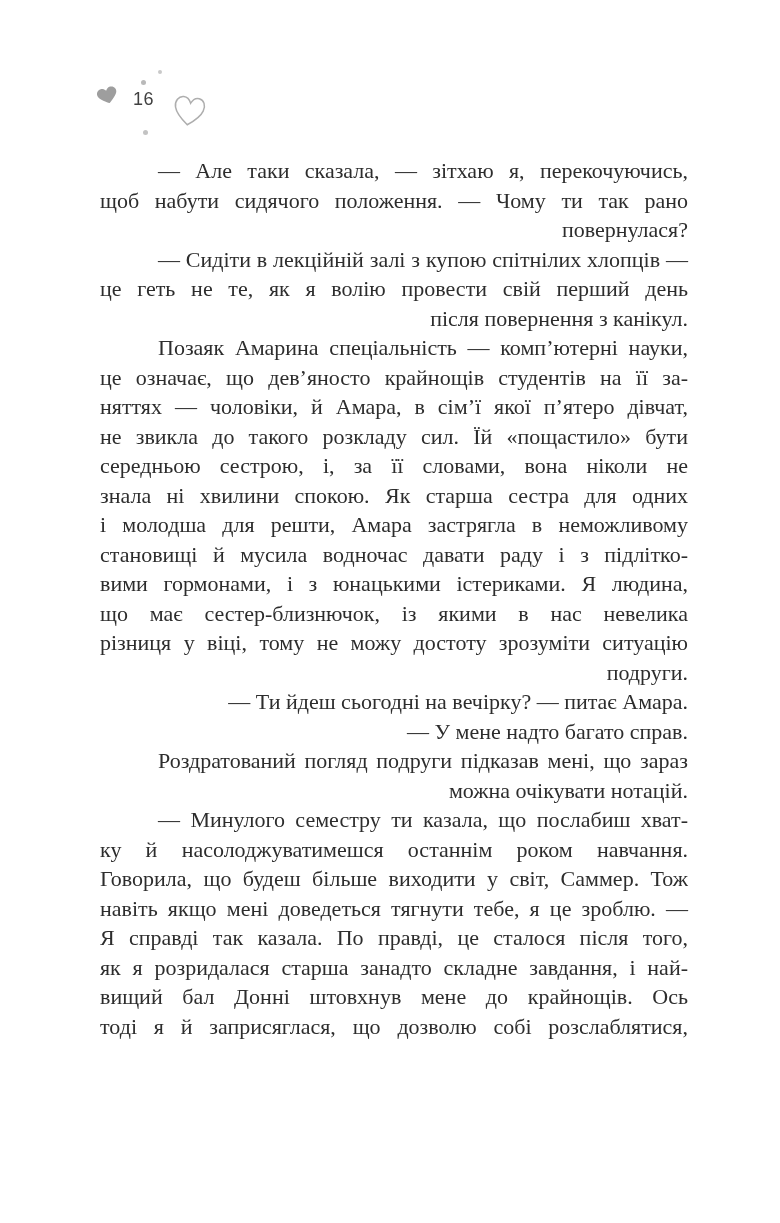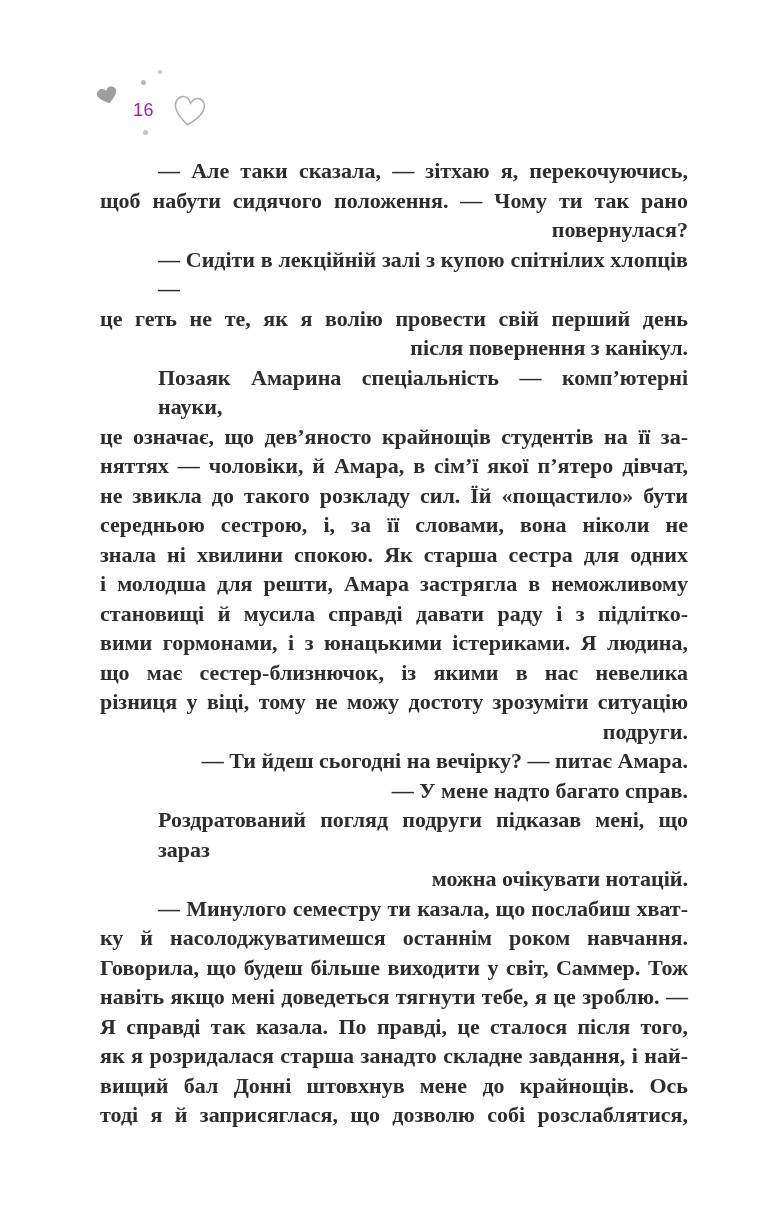--- a/index.html
+++ b/index.html
@@ -11,30 +11,30 @@
     font-family: "Liberation Serif", serif;
   }
   .deco { position: absolute; }
   .dot { position: absolute; border-radius: 50%; }
   .dot-a { left: 158px; top: 70px;  width: 4px; height: 4px; background: #c9c9c9; }
   .dot-b { left: 141px; top: 80px;  width: 5px; height: 5px; background: #b9b9b9; }
   .dot-c { left: 143px; top: 130px; width: 5px; height: 5px; background: #c3c3c3; }
   .heart-filled { left: 97px; top: 85px; width: 21px; height: 21px; transform: rotate(-16deg); }
   .heart-outline { left: 173px; top: 91px; width: 33px; height: 39px; transform: rotate(9deg); }
   .page-num {
-    position: absolute; left: 133px; top: 100px;
+    position: absolute; left: 133px; top: 89px;
     font-family: "Liberation Sans", sans-serif;
     font-size: 18px; font-weight: 500;
-    color: #a21caf; letter-spacing: 0.5px;
+    color: #404040; letter-spacing: 0.5px;
   }
   .textblock {
     position: absolute; left: 100px; top: 156px; width: 588px;
     color: #2d2d2d; font-size: 22px; line-height: 29.5px;
   }
-  .para { margin: 0; font-weight: bold; }
+  .para { margin: 0; }
   .line { text-align: right; white-space: normal; }
   .line.just { text-align: justify; text-align-last: justify; }
   .line.indent { padding-left: 58px; }
 </style>
 </head>
 <body>
 
 <div>
 
   <svg class="deco heart-filled" viewBox="0 0 24 24" xmlns="http://www.w3.org/2000/svg">
@@ -63,21 +63,21 @@
         <div class="line">після повернення з канікул.</div>
       </div>
       <div class="para">
         <div class="line indent just">Позаяк Амарина спеціальність — комп’ютерні науки,</div>
         <div class="line just">це означає, що дев’яносто крайнощів студентів на її за-</div>
         <div class="line just">няттях — чоловіки, й Амара, в сім’ї якої п’ятеро дівчат,</div>
         <div class="line just">не звикла до такого розкладу сил. Їй «пощастило» бути</div>
         <div class="line just">середньою сестрою, і, за її словами, вона ніколи не</div>
         <div class="line just">знала ні хвилини спокою. Як старша сестра для одних</div>
         <div class="line just">і молодша для решти, Амара застрягла в неможливому</div>
-        <div class="line just">становищі й мусила справді давати раду і з підлітко-</div>
+        <div class="line just">становищі й мусила водночас давати раду і з підлітко-</div>
         <div class="line just">вими гормонами, і з юнацькими істериками. Я людина,</div>
         <div class="line just">що має сестер-близнючок, із якими в нас невелика</div>
         <div class="line just">різниця у віці, тому не можу достоту зрозуміти ситуацію</div>
         <div class="line">подруги.</div>
       </div>
       <div class="para">
         <div class="line indent">— Ти йдеш сьогодні на вечірку? — питає Амара.</div>
       </div>
       <div class="para">
         <div class="line indent">— У мене надто багато справ.</div>

